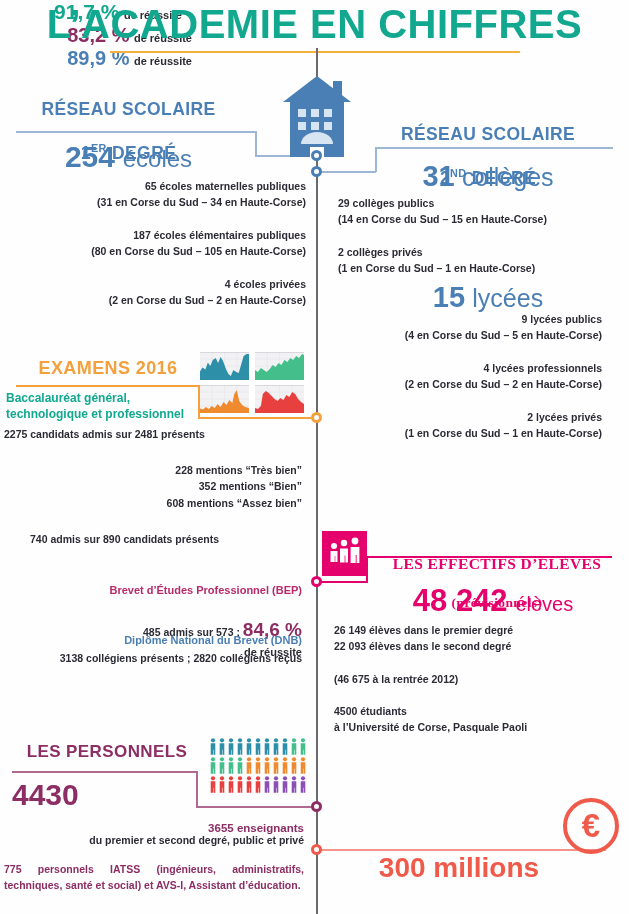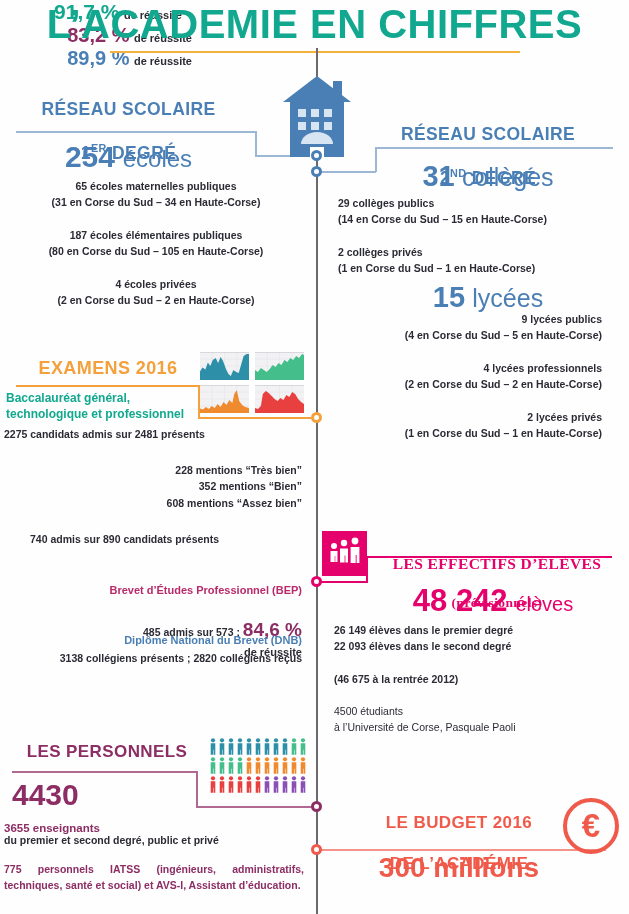--- a/index.html
+++ b/index.html
@@ -76,21 +76,21 @@
   }
   .sup { font-size: 0.62em; vertical-align: super; }
 
   
   .hline { position: absolute; height: 1.5px; }
   .vline { position: absolute; width: 1.5px; }
 
   
   #d1-title { left: 16px; top: 78px; width: 225px; text-align: center; color: #4a7fb5; }
   #d1-num { left: 16px; top: 140px; width: 225px; text-align: center; font-size: 28px; color: #4a7fb5; }
-  #d1-body { left: 6px; top: 178px; width: 300px; text-align: center; }
+  #d1-body { left: 6px; top: 178px; width: 300px; text-align: right; }
 
   
   #d2-title { left: 368px; top: 103px; width: 240px; text-align: center; color: #4a7fb5; }
   #d2-num { left: 368px; top: 160px; width: 240px; text-align: center; font-size: 26px; color: #4a7fb5; }
   #coll-body { left: 338px; top: 195px; width: 260px; text-align: left; }
   #lyc-num { left: 368px; top: 281px; width: 240px; text-align: center; font-size: 26px; color: #4a7fb5; }
   #lyc-body { left: 330px; top: 311px; width: 272px; text-align: right; }
   #erea { left: 348px; top: 440px; width: 255px; text-align: center; font-size: 22px; color: #4a7fb5; }
   #erea .small { font-size: 11.5px; font-weight: bold; color: #2b2b35; letter-spacing: 0.2px;}
 
@@ -121,26 +121,26 @@
   #dnb-pct .lbl { font-size: 11px; font-weight: bold; color: #2b2b35; }
 
   
   #eff-badge {
     position: absolute; left: 322px; top: 531px;
     width: 45px; height: 45px; background: #e5016c;
   }
   #eff-title { left: 368px; top: 536px; width: 258px; text-align: center; color: #e5016c; font-size: 15.5px; font-family: Liberation Serif, serif; }
   #eff-num { left: 368px; top: 583px; width: 250px; text-align: center; font-size: 28px; color: #e5016c; }
   #eff-body { left: 334px; top: 622px; width: 290px; text-align: left; font-weight: bold; }
-  #eff-body2 { left: 334px; top: 703px; width: 290px; text-align: left; font-weight: normal; }
+  #eff-body2 { left: 334px; top: 703px; width: 290px; text-align: left; font-weight: bold; }
 
   
   #pers-title { left: 12px; top: 742px; width: 190px; text-align: center; color: #8c2d64; font-size: 17px; }
   #pers-num { left: 12px; top: 778px; width: 190px; text-align: left; font-size: 30px; color: #8c2d64; }
-  #pers-b1 { position:absolute; left: 4px; top: 822px; width: 300px; text-align: left; }
+  #pers-b1 { position:absolute; left: 4px; top: 822px; width: 300px; text-align: right; }
   #pers-b1 .hdr { font-size: 11.5px; font-weight: bold; color: #8c2d64; }
   #pers-b1 .sub { font-size: 10.5px; font-weight: bold; color: #2b2b35; }
   #pers-b2 { position:absolute; left: 4px; top: 862px; width: 300px; text-align: justify;
              font-size: 10.5px; font-weight: bold; color: #8c2d64; line-height: 1.5; }
 
   
   #bud-title { left: 344px; top: 792px; width: 230px; text-align: center; color: #f05a4a; font-size: 17px; }
   #bud-num { left: 344px; top: 852px; width: 230px; text-align: center; font-size: 28px; color: #f05a4a; }
   #euro {
     position: absolute; left: 563px; top: 798px;
@@ -512,20 +512,16 @@
           <path d="M0.7 5.2 h4.6 v11.6 h-1.5 v-5 h-0.5 v5 h-2.6 z" fill="#8c4fb5"></path>
         </svg>
       </div>
     </div>
   <div id="pers-b1">
     <div class="hdr">3655 enseignants</div>
     <div class="sub">du premier et second degré, public et privé</div>
   </div>
   <div id="pers-b2">775 personnels IATSS (ingénieurs, administratifs, techniques, santé et social) et AVS-I, Assistant d’éducation.</div>
 
-  <div id="bud-title" class="sec-title">
-    <span>LE BUDGET 2016</span><br>
-    <span>DE L’ACADÉMIE</span>
-  </div>
   <div id="bud-num" class="bignum">300 millions</div>
   <div id="euro">€</div>
 
 </div>
 
 </body></html>

